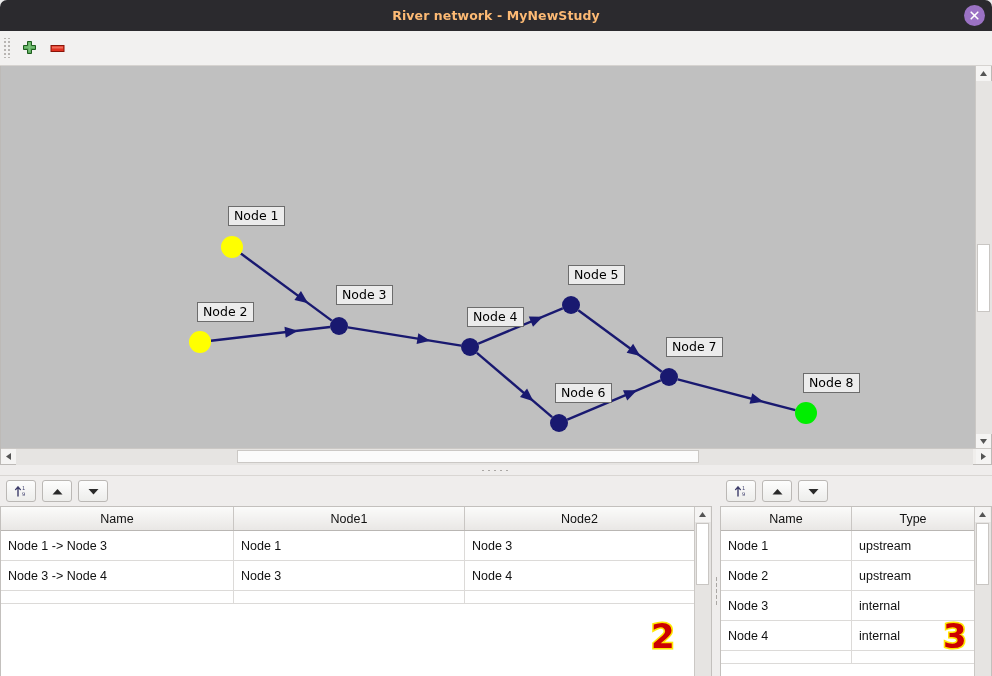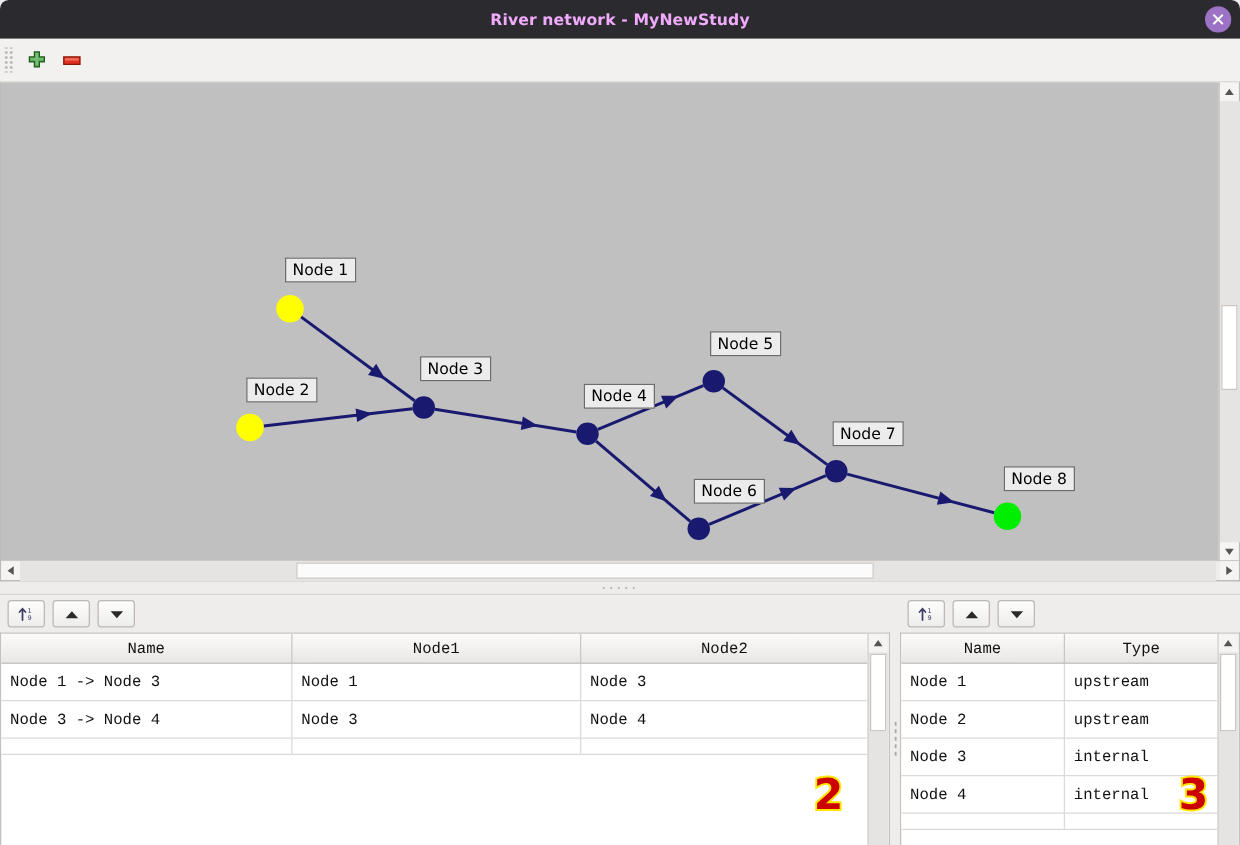--- a/index.html
+++ b/index.html
@@ -21,21 +21,21 @@
   
   #titlebar {
     position: relative;
     height: 31px;
     background: #2b2a2e;
     border-top-left-radius: 7px;
     border-top-right-radius: 7px;
     display: flex; align-items: center; justify-content: center;
   }
   #title-text {
-    color: #f0abfc;
+    color: #fdba74;
     font-size: 12.5px;
     font-weight: bold;
     letter-spacing: .1px;
     font-family: "DejaVu Sans", "Liberation Sans", sans-serif;
   }
   #close-btn {
     position: absolute;
     right: 7px; top: 5px;
     width: 21px; height: 21px;
     border-radius: 50%;
@@ -215,21 +215,21 @@
   }
   .table-scrollarea {
     flex: 1;
     overflow: hidden;
   }
   table.grid {
     border-collapse: collapse;
     width: 100%;
     table-layout: fixed;
     font-size: 12.5px;
-    font-family: Liberation Mono, monospace;
+    font-family: Liberation Sans, sans-serif;
   }
   table.grid thead th {
     background: linear-gradient(#fbfbfa, #e9e7e5);
     border-right: 1px solid #c9c6c3;
     border-bottom: 1px solid #b9b6b3;
     font-weight: normal;
     font-size: 12.5px;
     height: 23px;
     color: #111;
     text-align: center;

